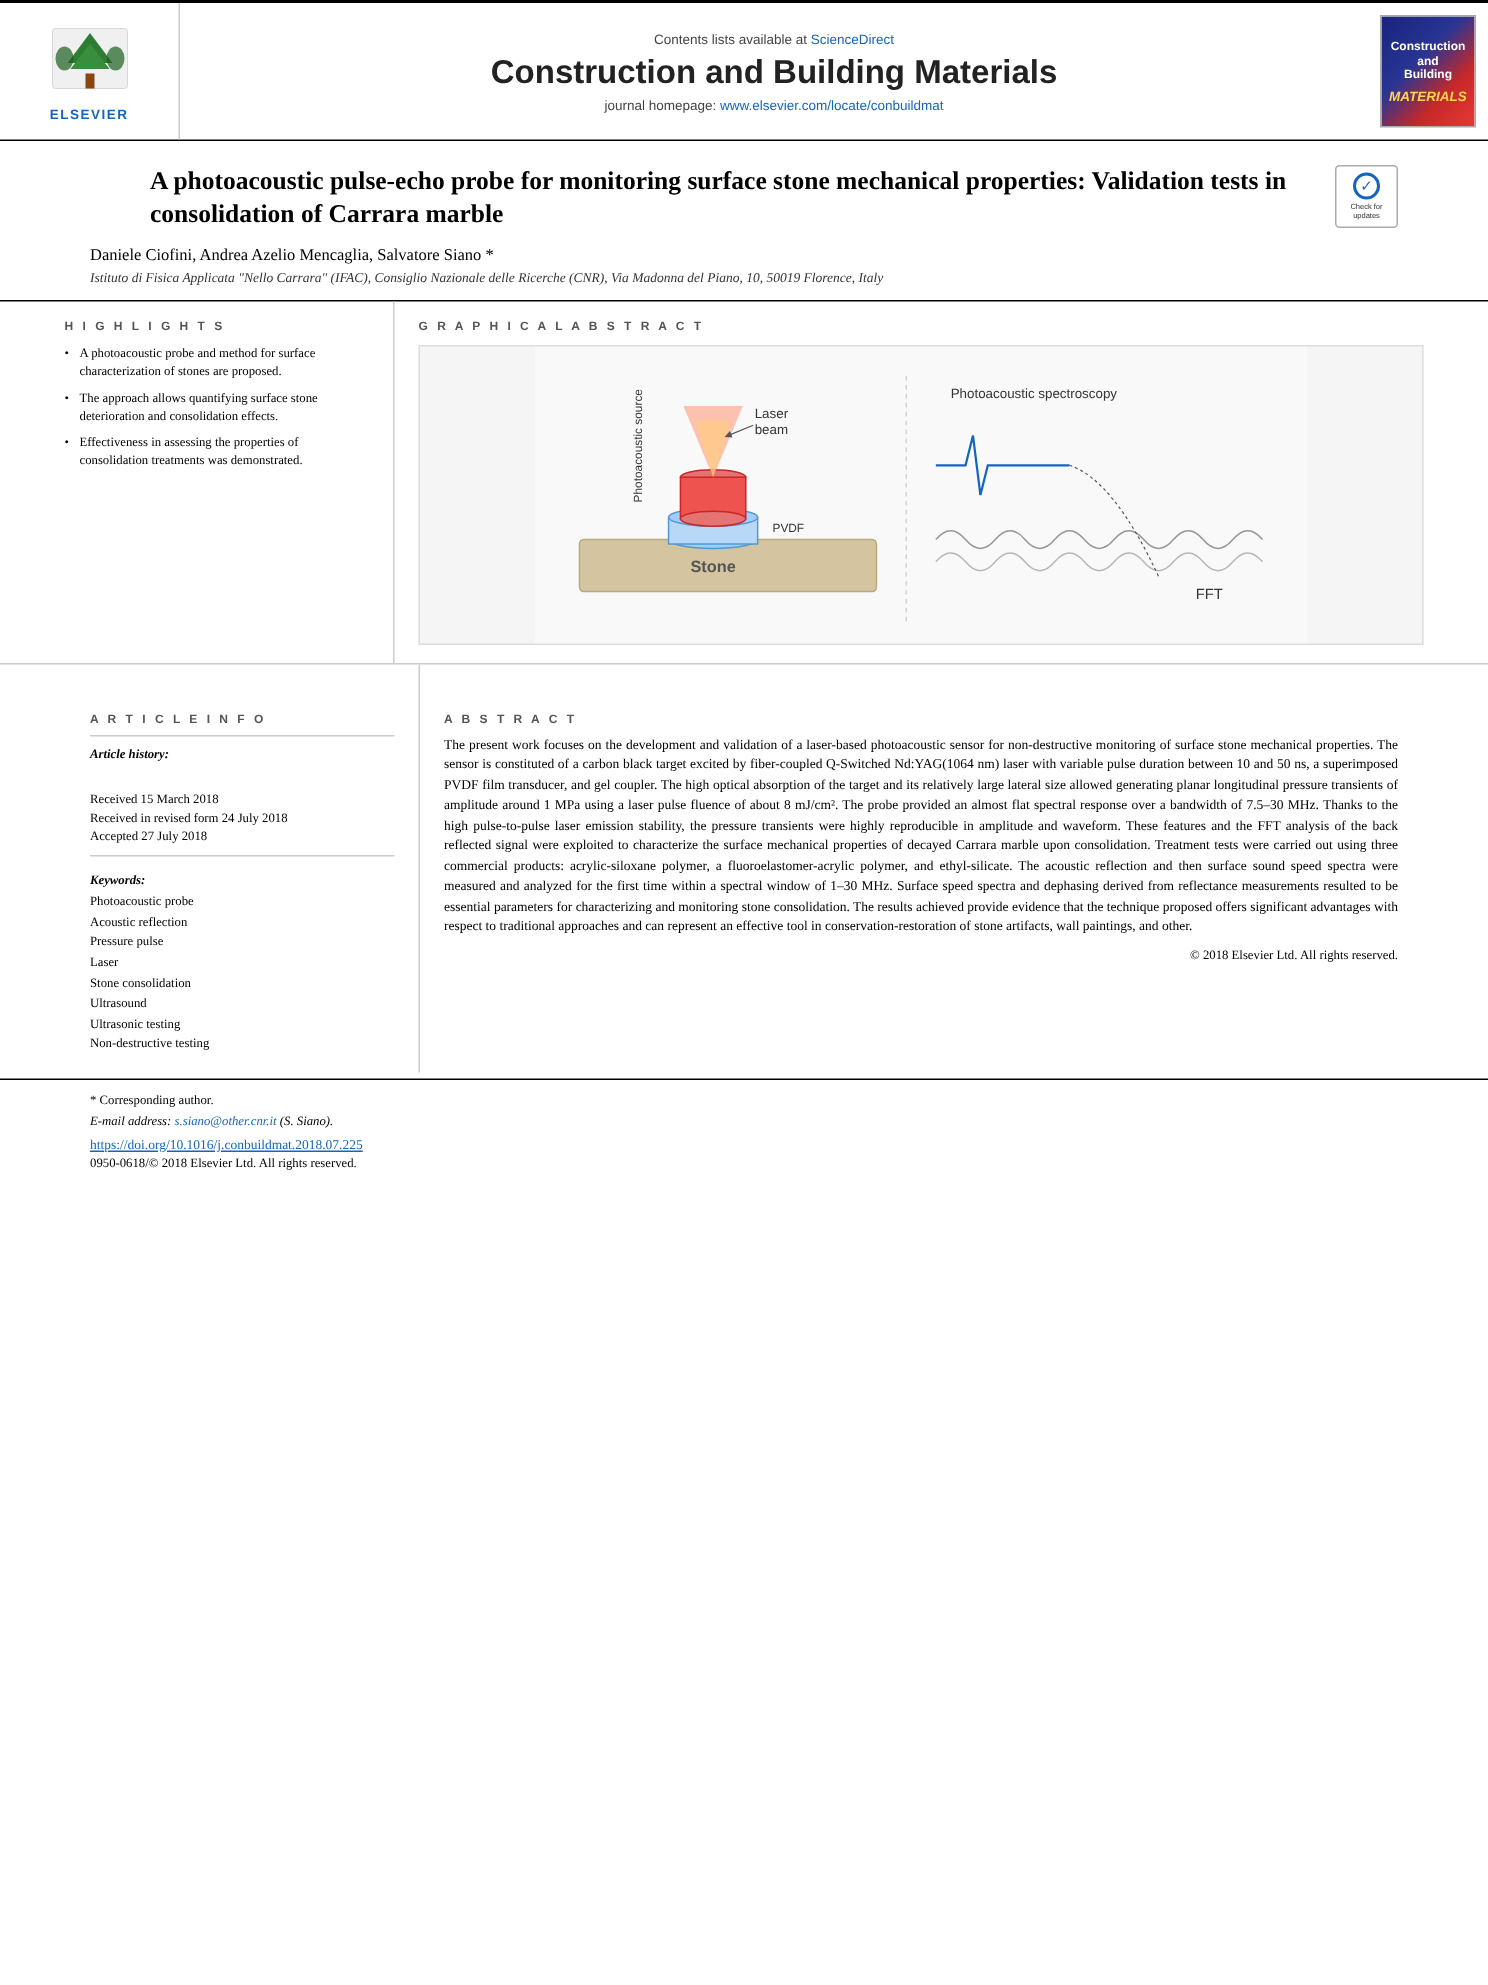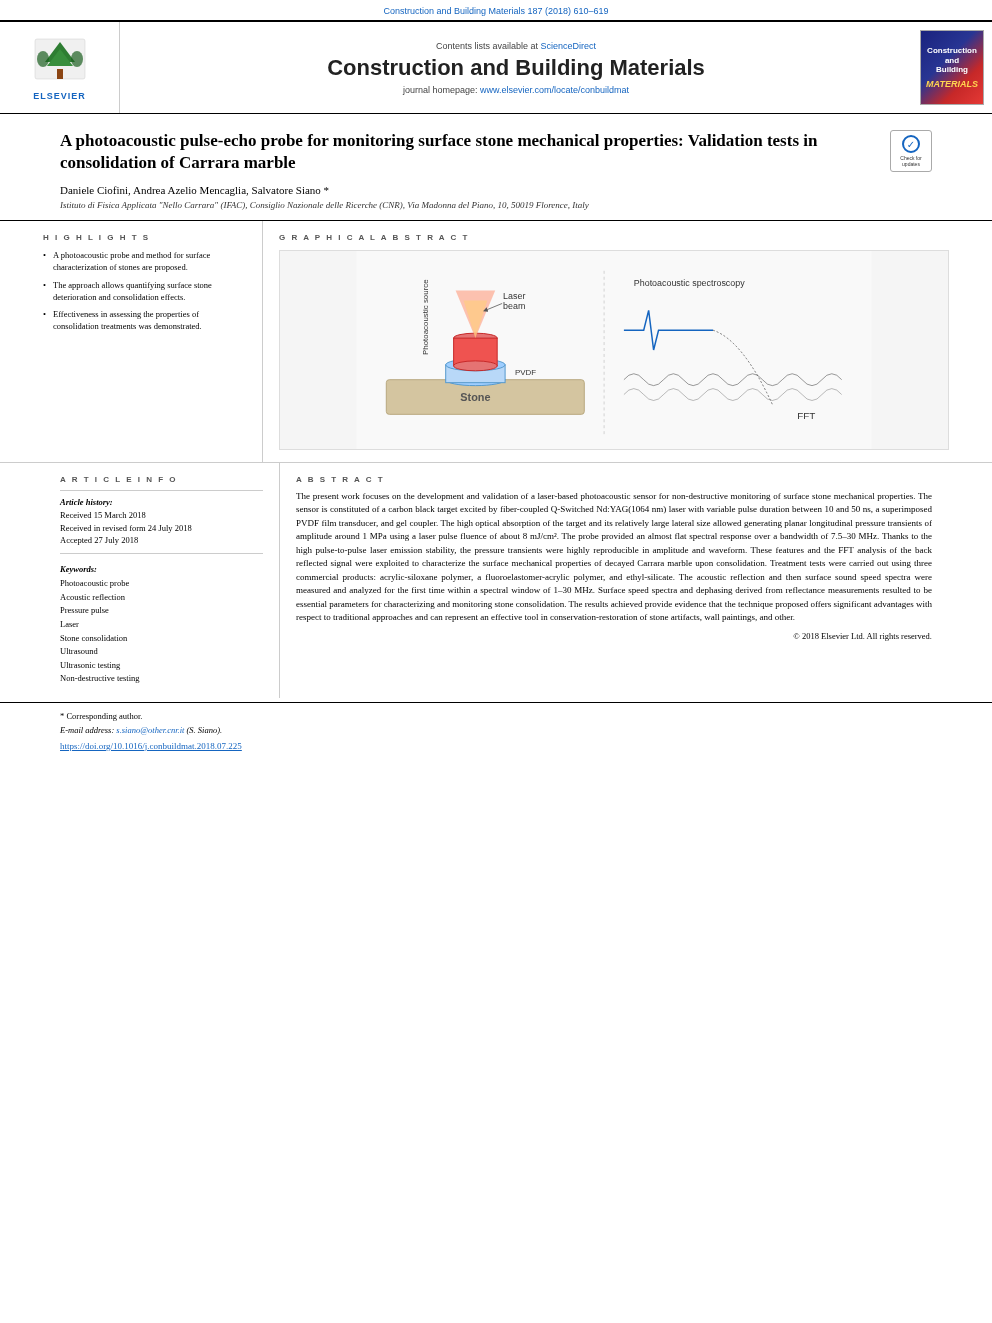--- a/index.html
+++ b/index.html
@@ -159,20 +159,21 @@
     .article-title-left {
       flex: 1;
     }
 
     .article-main-title {
       font-size: 17px;
       font-weight: bold;
       color: #000;
       line-height: 1.3;
       margin-bottom: 10px;
+      margin-left: 40px;
     }
 
     .article-authors {
       font-size: 11px;
       color: #000;
       margin-bottom: 4px;
     }
 
     .article-affiliation {
       font-size: 9px;
@@ -299,27 +300,28 @@
     }
 
     .article-info-label {
       font-family: Arial, sans-serif;
       font-size: 8px;
       font-weight: bold;
       letter-spacing: 2px;
       color: #555;
       margin-bottom: 6px;
       text-transform: uppercase;
+      margin-top: 20px;
     }
 
     .article-history-label {
       font-size: 8.5px;
       font-style: italic;
       font-weight: bold;
-      margin-bottom: 2px;
+      margin-bottom: 19px;
     }
 
     .article-history-entry {
       font-size: 8.5px;
       line-height: 1.5;
     }
 
     .keywords-label {
       font-size: 8.5px;
       font-style: italic;
@@ -381,23 +383,20 @@
       border: none;
       border-top: 1px solid #ccc;
       margin: 6px 0;
     }
   </style>
 </head>
 <body>
 
 <div class="page-wrapper">
 
-  <div class="journal-link-bar">
-    <span>Construction and Building Materials 187 (2018) 610–619</span>
-  </div>
 
   <div class="header-section">
     <div class="header-left">
       <div class="elsevier-logo">
         <svg class="elsevier-tree" viewBox="0 0 70 55" xmlns="http://www.w3.org/2000/svg">
 
           <rect x="10" y="5" width="50" height="40" rx="2" fill="#f0f0f0" stroke="#ccc" stroke-width="0.5"></rect>
 
           <rect x="32" y="35" width="6" height="10" fill="#8B4513"></rect>
 
@@ -539,15 +538,16 @@
   </div>
 
   <div class="footer-section">
     <div class="corresponding-note">* Corresponding author.</div>
     <div class="email-note">
       <span>E-mail address:</span>
       <span style="color:#1565c0;">s.siano@other.cnr.it</span>
       <span>(S. Siano).</span>
     </div>
     <a class="doi-link" href="#">https://doi.org/10.1016/j.conbuildmat.2018.07.225</a>
+    <div class="issn-line">0950-0618/© 2018 Elsevier Ltd. All rights reserved.</div>
   </div>
 
 </div>
 
 </body></html>

